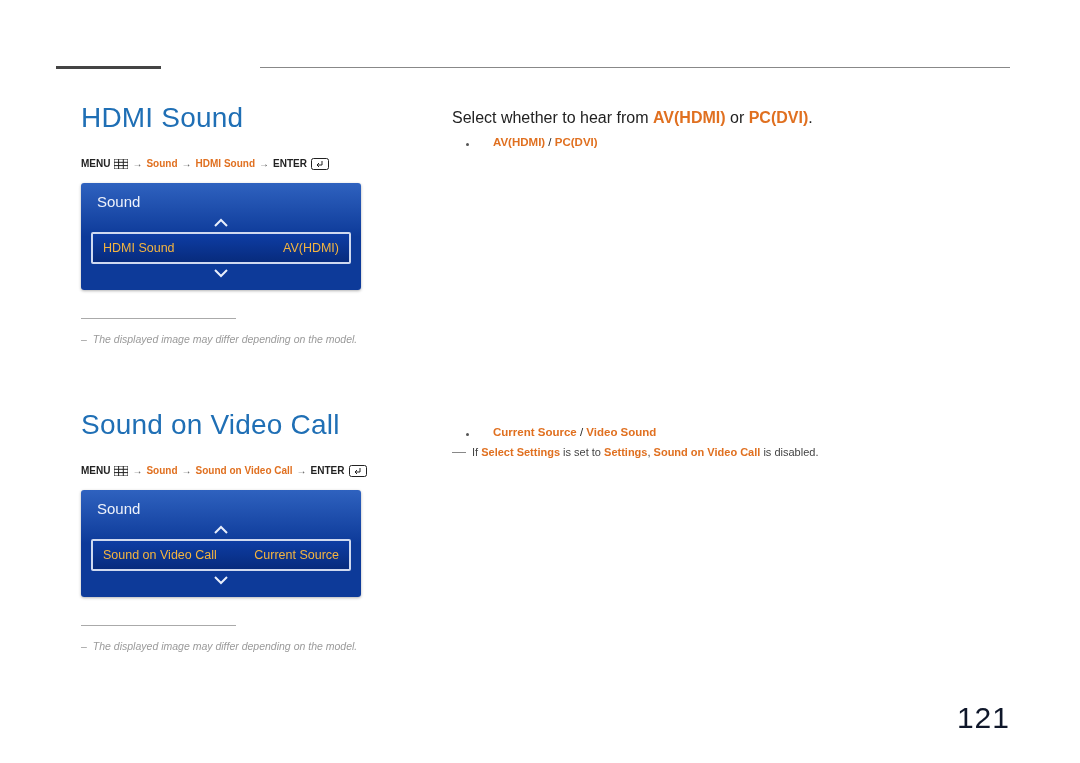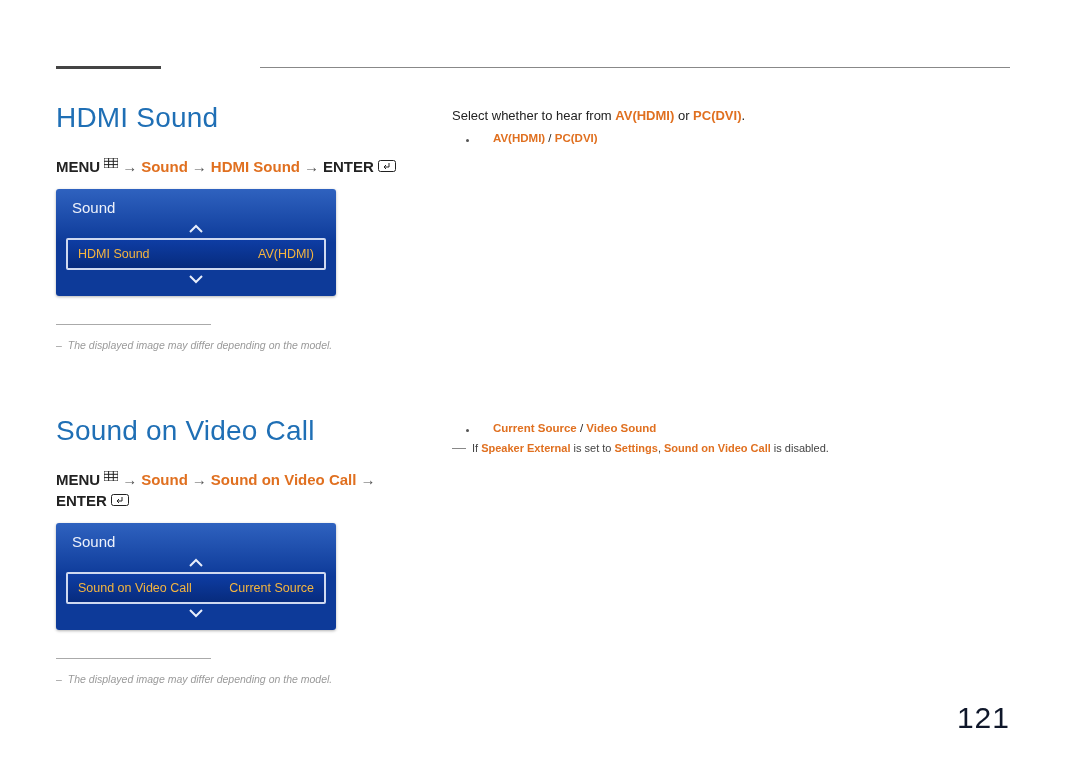--- a/index.html
+++ b/index.html
@@ -3,40 +3,40 @@
 <meta charset="utf-8">
 <style>
   * { box-sizing: border-box; margin: 0; padding: 0; }
   html, body { width: 1080px; height: 763px; background: #fff; font-family: Arial, Helvetica, sans-serif; color: #222; }
   .page { position: relative; width: 1080px; height: 763px; padding: 62px 70px 0 56px; }
   .top-rule-short { position: absolute; top: 66px; left: 56px; width: 105px; height: 3px; background: #444; }
   .top-rule-long { position: absolute; top: 67px; left: 260px; right: 70px; height: 1px; background: #888; }
   .content { position: relative; padding-top: 40px; display: flex; gap: 58px; }
   .left-col { width: 338px; }
   .right-col { flex: 1; padding-top: 4px; }
-  .section { margin-bottom: 64px; }
+  .section { margin-bottom: 64px; margin-left: 25px; }
   .sec-title { font-size: 28px; font-weight: 500; color: #1f6fb5; margin-bottom: 24px; letter-spacing: 0.2px; }
-  .breadcrumb { font-size: 15px; font-weight: 700; color: #222; margin-bottom: 14px; display: flex; align-items: flex-start; flex-wrap: wrap; gap: 4px; }
+  .breadcrumb { font-size: 10px; font-weight: 700; color: #222; margin-bottom: 14px; display: flex; align-items: flex-end; flex-wrap: wrap; gap: 4px; }
   .breadcrumb .orange { color: #e07020; }
   .breadcrumb .arrow { font-weight: 400; color: #555; }
   .menu-icon { display: inline-block; width: 14px; height: 10px; position: relative; }
   .menu-icon svg { display: block; }
   .enter-icon { display: inline-block; width: 16px; height: 11px; position: relative; }
   .osd { width: 280px; border-radius: 3px; background: linear-gradient(#2f62bf, #0d3a99 50%, #0d3a99); box-shadow: 0 1px 3px rgba(0,0,0,0.3); overflow: hidden; margin-bottom: 28px; }
   .osd-title { color: #eef2fb; font-size: 15px; font-weight: 500; padding: 10px 16px 4px; }
   .osd-chevron { text-align: center; color: #dfe7f7; height: 18px; }
   .osd-chevron svg { display: inline-block; }
   .osd-item { margin: 0 10px; background: linear-gradient(#0e3da4, #072b7d); border: 2px solid #cfd9f0; border-radius: 2px; display: flex; justify-content: space-between; padding: 7px 10px; }
   .osd-item-label { color: #f5b53f; font-size: 12.5px; }
   .osd-item-value { color: #f5b53f; font-size: 12.5px; }
   .osd-bottom-pad { height: 8px; }
   .note-rule { width: 155px; height: 1px; background: #aaa; margin-bottom: 14px; }
   .note { font-size: 10.5px; color: #9a9a9a; font-style: italic; }
   .note .dash { margin-right: 6px; }
-  .right-col p { font-size: 13px; line-height: 1.5; margin-bottom: 6px; }
+  .right-col p { font-size: 16px; line-height: 1.5; margin-bottom: 6px; }
   .right-col .orange { color: #e07020; }
   .right-col .bold { font-weight: 700; }
   .bullet-row { display: flex; align-items: baseline; gap: 24px; padding-left: 14px; margin-top: 4px; }
   .bullet-dot { width: 3px; height: 3px; background: #555; border-radius: 50%; margin-top: 5px; flex-shrink: 0; }
   .bullet-text { font-size: 11.5px; }
   .footnote { display: flex; align-items: baseline; gap: 6px; font-size: 11px; color: #444; margin-top: 6px; }
   .footnote .em-dash { color: #888; font-size: 14px; line-height: 1; }
   .page-number { position: absolute; bottom: 28px; right: 70px; font-size: 30px; color: #0f172a; letter-spacing: 1px; }
   .right-sec2 { margin-top: 278px; }
 </style>
@@ -172,21 +172,21 @@
       <div class="right-sec2">
         <div class="bullet-row">
           <div class="bullet-dot"></div>
           <div class="bullet-text">
             <span class="orange bold">Current Source</span><span> / </span><span class="orange bold">Video Sound</span>
           </div>
         </div>
         <div class="footnote">
           <span class="em-dash">―</span>
           <span>
-            <span>If </span><span class="orange bold">Speaker External</span><span> is set to </span><span class="orange bold">Settings</span><span>, </span><span class="orange bold">Sound on Video Call</span><span> is disabled.</span>
+            <span>If </span><span class="orange bold">Select Settings</span><span> is set to </span><span class="orange bold">Settings</span><span>, </span><span class="orange bold">Sound on Video Call</span><span> is disabled.</span>
           </span>
         </div>
       </div>
 
     </div>
   </div>
 
   <div class="page-number">121</div>
 </div>
 

